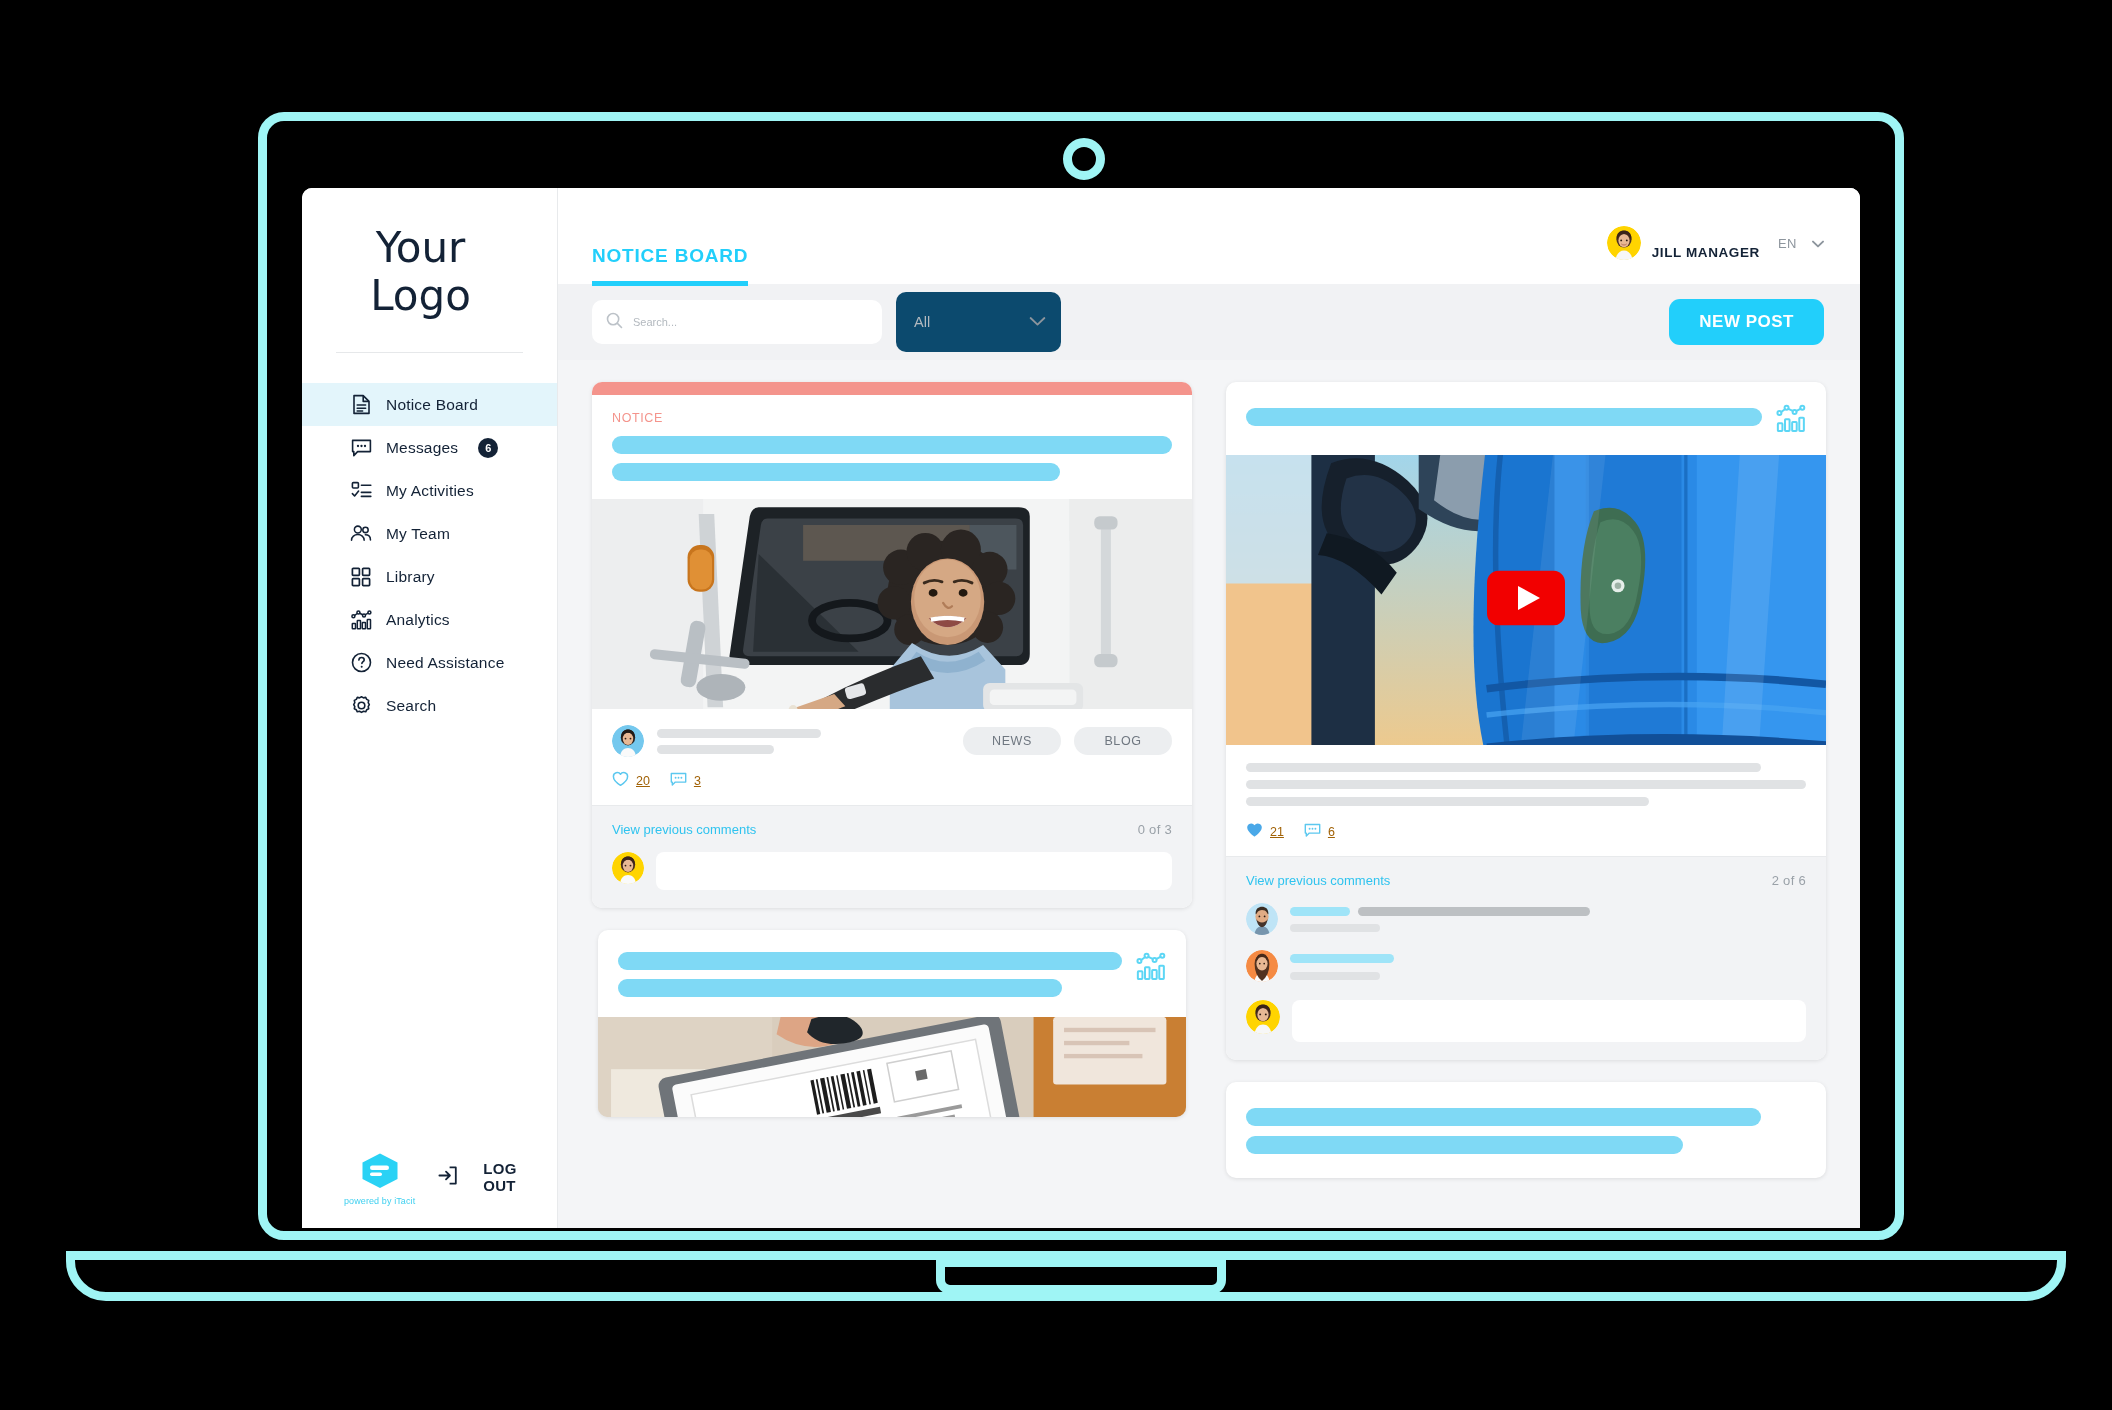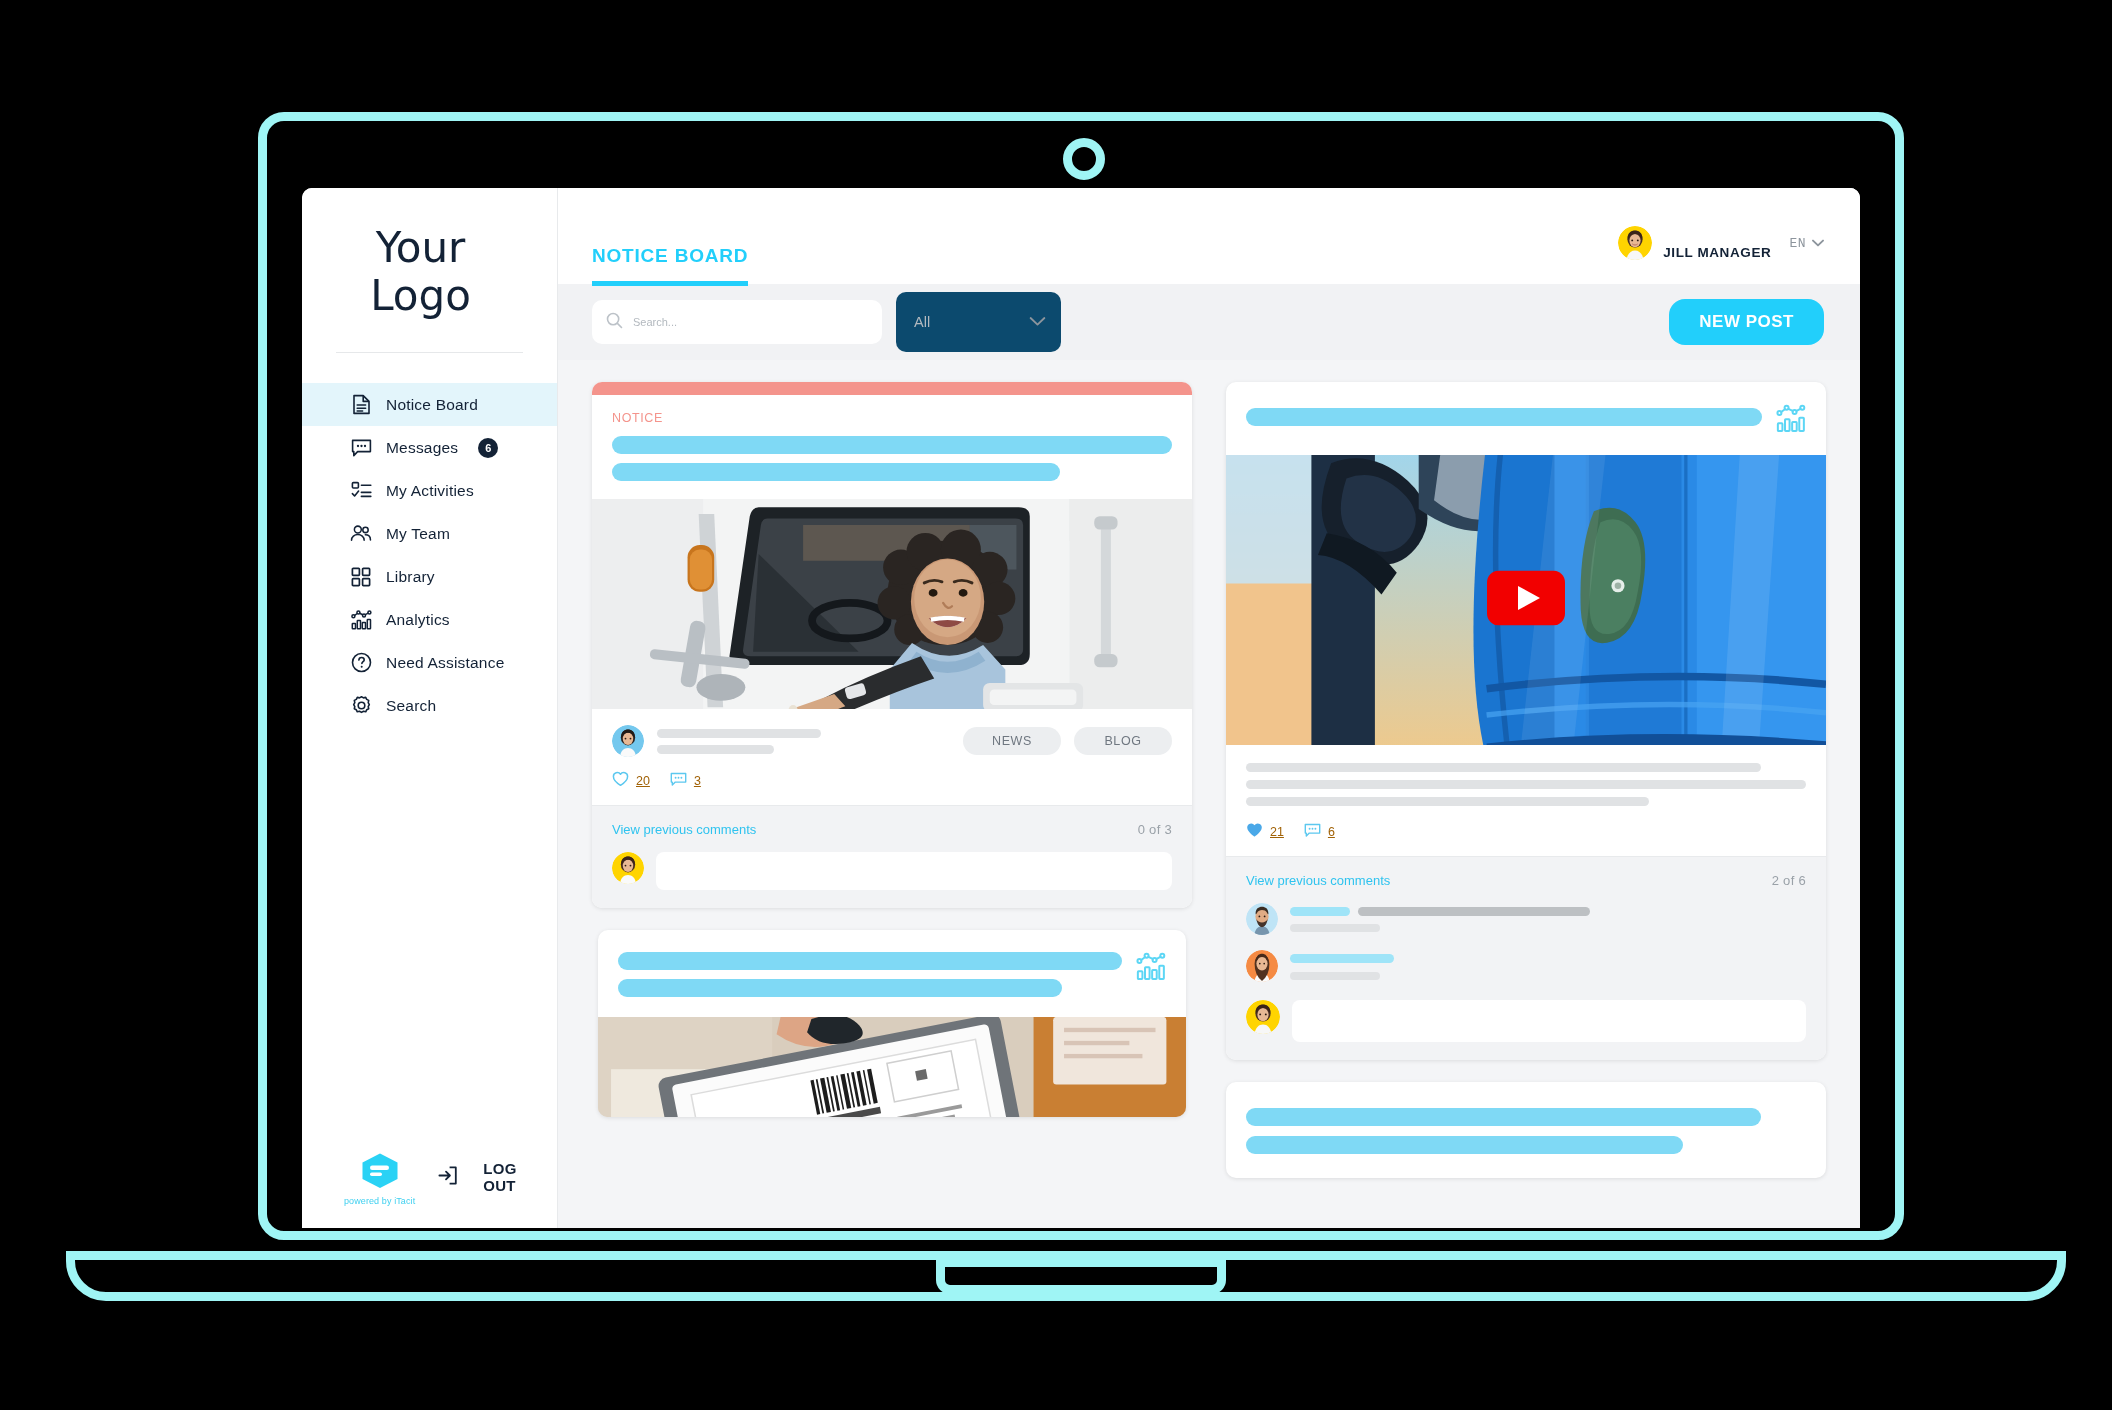--- a/index.html
+++ b/index.html
@@ -198,24 +198,23 @@
     flex: none;
     position: relative;
   }
   #user-name {
     font-size: 13.5px;
     font-weight: bold;
     color: #132236;
     letter-spacing: .6px;
   }
   #lang-select {
-    display: flex; align-items: center; gap: 6px;
+    display: flex; align-items: center; gap: 15px;
     font-size: 13px; color: #8d959d; cursor: pointer;
     letter-spacing: .5px;
-    font-family: Liberation Mono, monospace;
   }
 
   #toolbar {
     height: 76px;
     background: #f1f2f4;
     display: flex;
     align-items: center;
     padding: 0 36px 0 34px;
     gap: 14px;
     flex: 0 0 76px;
@@ -238,21 +237,21 @@
     cursor: pointer;
   }
   #filter-value { font-size: 14.5px; color: #b3b9bf; }
   #new-post-btn {
     margin-left: auto;
     background: #22cffb;
     color: #fff;
     font-size: 17px;
     font-weight: bold;
     letter-spacing: .5px;
-    border-radius: 16px;
+    border-radius: 11px;
     padding: 13px 30px;
     cursor: pointer;
     border: none;
     font-family: "Liberation Sans", sans-serif;
   }
 
   
   #feed {
     flex: 1 1 auto;
     overflow: hidden;

